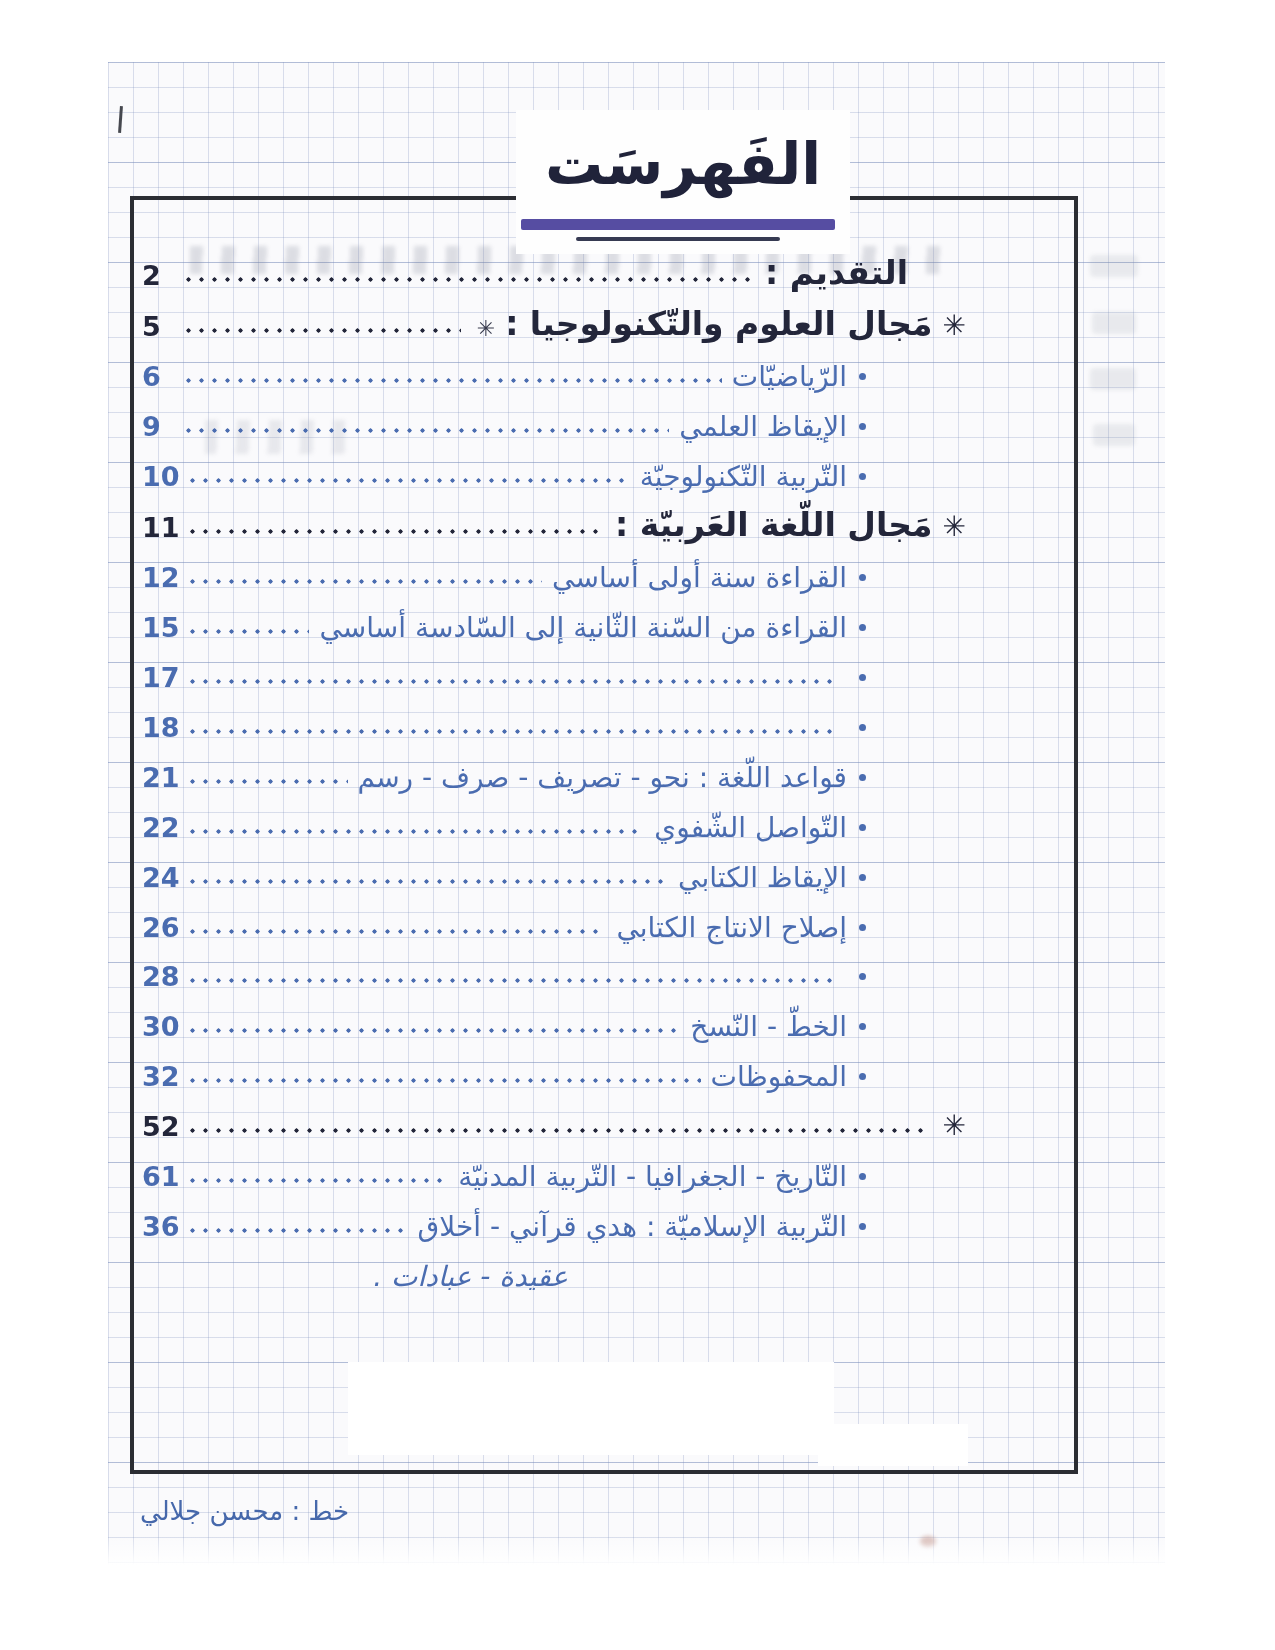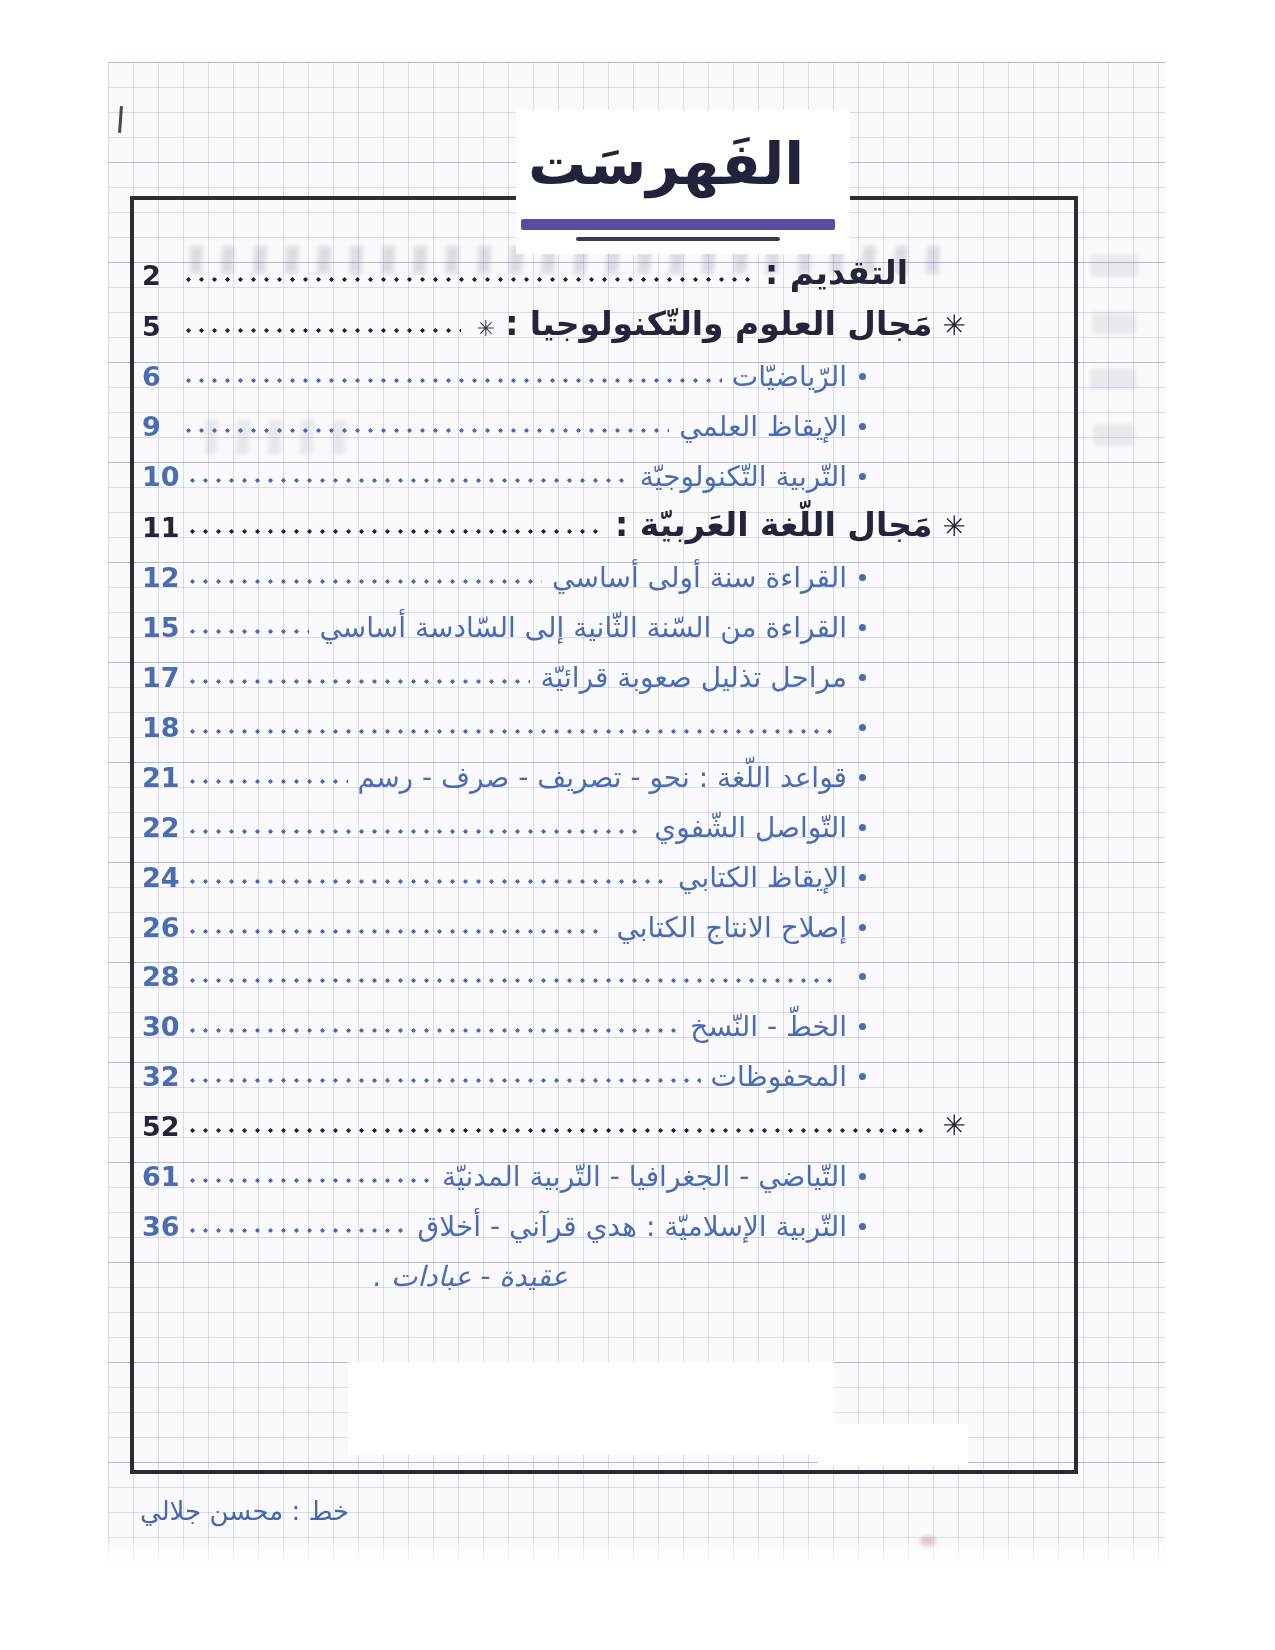--- a/index.html
+++ b/index.html
@@ -22,21 +22,21 @@
     background:linear-gradient(rgba(255,255,255,0), #ffffff 85%);
   }
   
   .frame{
     position:absolute;left:130px;top:196px;width:948px;height:1278px;
     border:4px solid #2b2d33;box-sizing:border-box;
   }
   
   .title-patch{position:absolute;left:516px;top:110px;width:334px;height:144px;background:#fefefe;}
   .doc-title{
-    position:absolute;left:499px;top:118px;width:334px;height:92px;
+    position:absolute;left:516px;top:118px;width:334px;height:92px;
     font-size:58px;font-weight:bold;color:#20233a;text-align:center;line-height:92px;
     direction:rtl;
   }
   .title-underline-purple{position:absolute;left:521px;top:219px;width:314px;height:11px;background:#564da2;border-radius:2px;}
   .title-underline-dark{position:absolute;left:576px;top:237px;width:204px;height:4px;background:#363a52;border-radius:2px;}
   
   .toc{
     position:absolute;left:142px;top:252px;width:824px;height:1042px;
     display:flex;flex-direction:column;justify-content:space-between;
     direction:rtl;
@@ -141,21 +141,20 @@
         <span class="pagenum">12</span>
       </div>
       <div class="row item" style="color: rgb(74, 108, 176);">
         <span class="bullet"></span>
         <span class="label">القراءة من السّنة الثّانية إلى السّادسة أساسي</span>
         <span class="leader"></span>
         <span class="pagenum">15</span>
       </div>
       <div class="row item" style="color: rgb(74, 108, 176);">
         <span class="bullet"></span>
-        <span class="label">مراحل تذليل صعوبة قرائيّة</span>
         <span class="leader"></span>
         <span class="pagenum">17</span>
       </div>
       <div class="row item" style="color: rgb(74, 108, 176);">
         <span class="bullet"></span>
         <span class="leader"></span>
         <span class="pagenum">18</span>
       </div>
       <div class="row item" style="color: rgb(74, 108, 176);">
         <span class="bullet"></span>
@@ -198,21 +197,21 @@
         <span class="leader"></span>
         <span class="pagenum">32</span>
       </div>
       <div class="row section" style="color: rgb(35, 38, 58);">
         <span class="star">✳</span>
         <span class="leader"></span>
         <span class="pagenum">52</span>
       </div>
       <div class="row item" style="color: rgb(74, 108, 176);">
         <span class="bullet"></span>
-        <span class="label">التّياضي - الجغرافيا - التّربية المدنيّة</span>
+        <span class="label">التّاريخ - الجغرافيا - التّربية المدنيّة</span>
         <span class="leader"></span>
         <span class="pagenum">61</span>
       </div>
       <div class="row item" style="color: rgb(74, 108, 176);">
         <span class="bullet"></span>
         <span class="label">التّربية الإسلاميّة : هدي قرآني - أخلاق</span>
         <span class="leader"></span>
         <span class="pagenum">36</span>
       </div>
       <div class="row continuation" style="color: rgb(74, 108, 176);">

